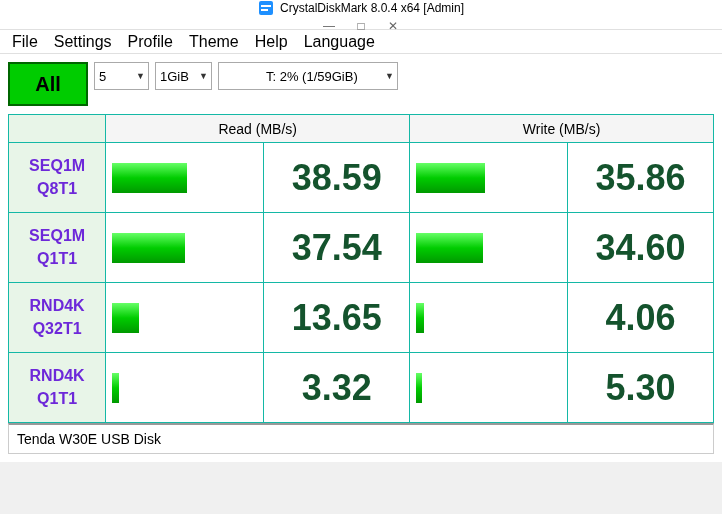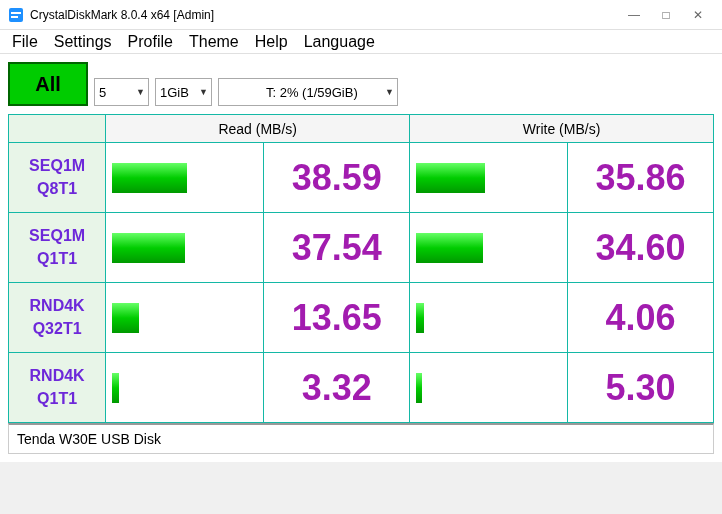--- a/index.html
+++ b/index.html
@@ -14,20 +14,21 @@
 
     
     .title-bar {
       background: #ffffff;
       height: 30px;
       display: flex;
       align-items: center;
       padding: 0 8px;
       border-bottom: 1px solid #e0e0e0;
       justify-content: space-between;
+      flex-direction: column;
     }
     .title-bar-left {
       display: flex;
       align-items: center;
       gap: 6px;
     }
     .title-bar-icon {
       width: 16px;
       height: 16px;
     }
@@ -70,21 +71,21 @@
 
     
     .main {
       background: #ffffff;
       padding: 8px;
     }
 
     
     .toolbar {
       display: flex;
-      align-items: flex-end;
+      align-items: flex-start;
       gap: 6px;
       margin-bottom: 8px;
     }
 
     .btn-all {
       background: #00cc00;
       color: #000;
       font-weight: bold;
       font-size: 20px;
       width: 80px;
@@ -163,21 +164,21 @@
     .bar-cell {
       width: 130px;
       padding: 4px 6px;
       background: #fff;
     }
 
     .value-cell {
       width: 120px;
       font-size: 36px;
       font-weight: bold;
-      color: #a21caf;
+      color: #14532d;
       padding: 4px 10px;
       text-align: right;
       background: #fff;
     }
 
     
     .bar-container {
       width: 115px;
       height: 30px;
       position: relative;

